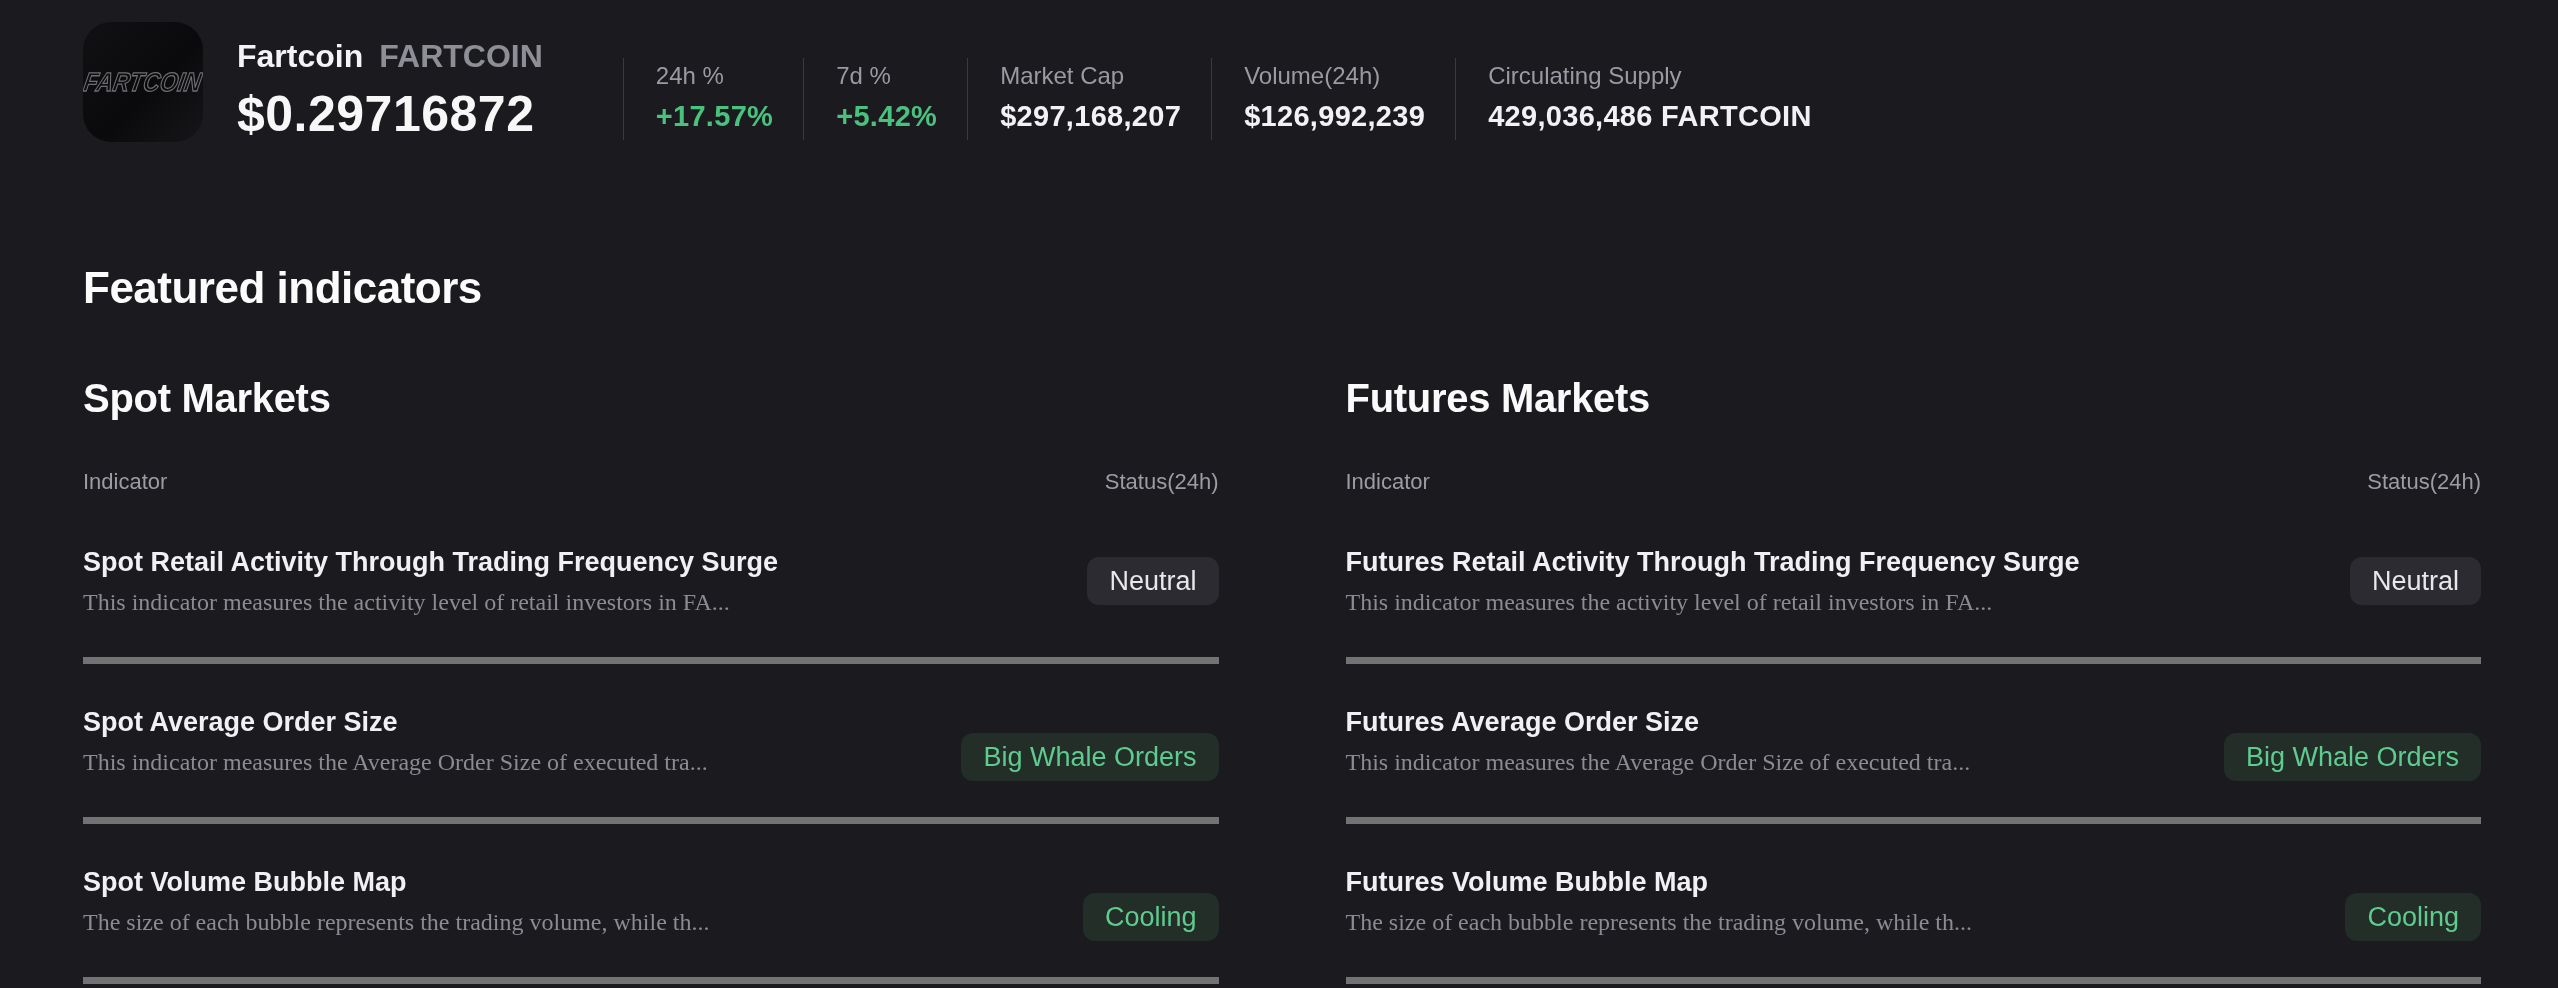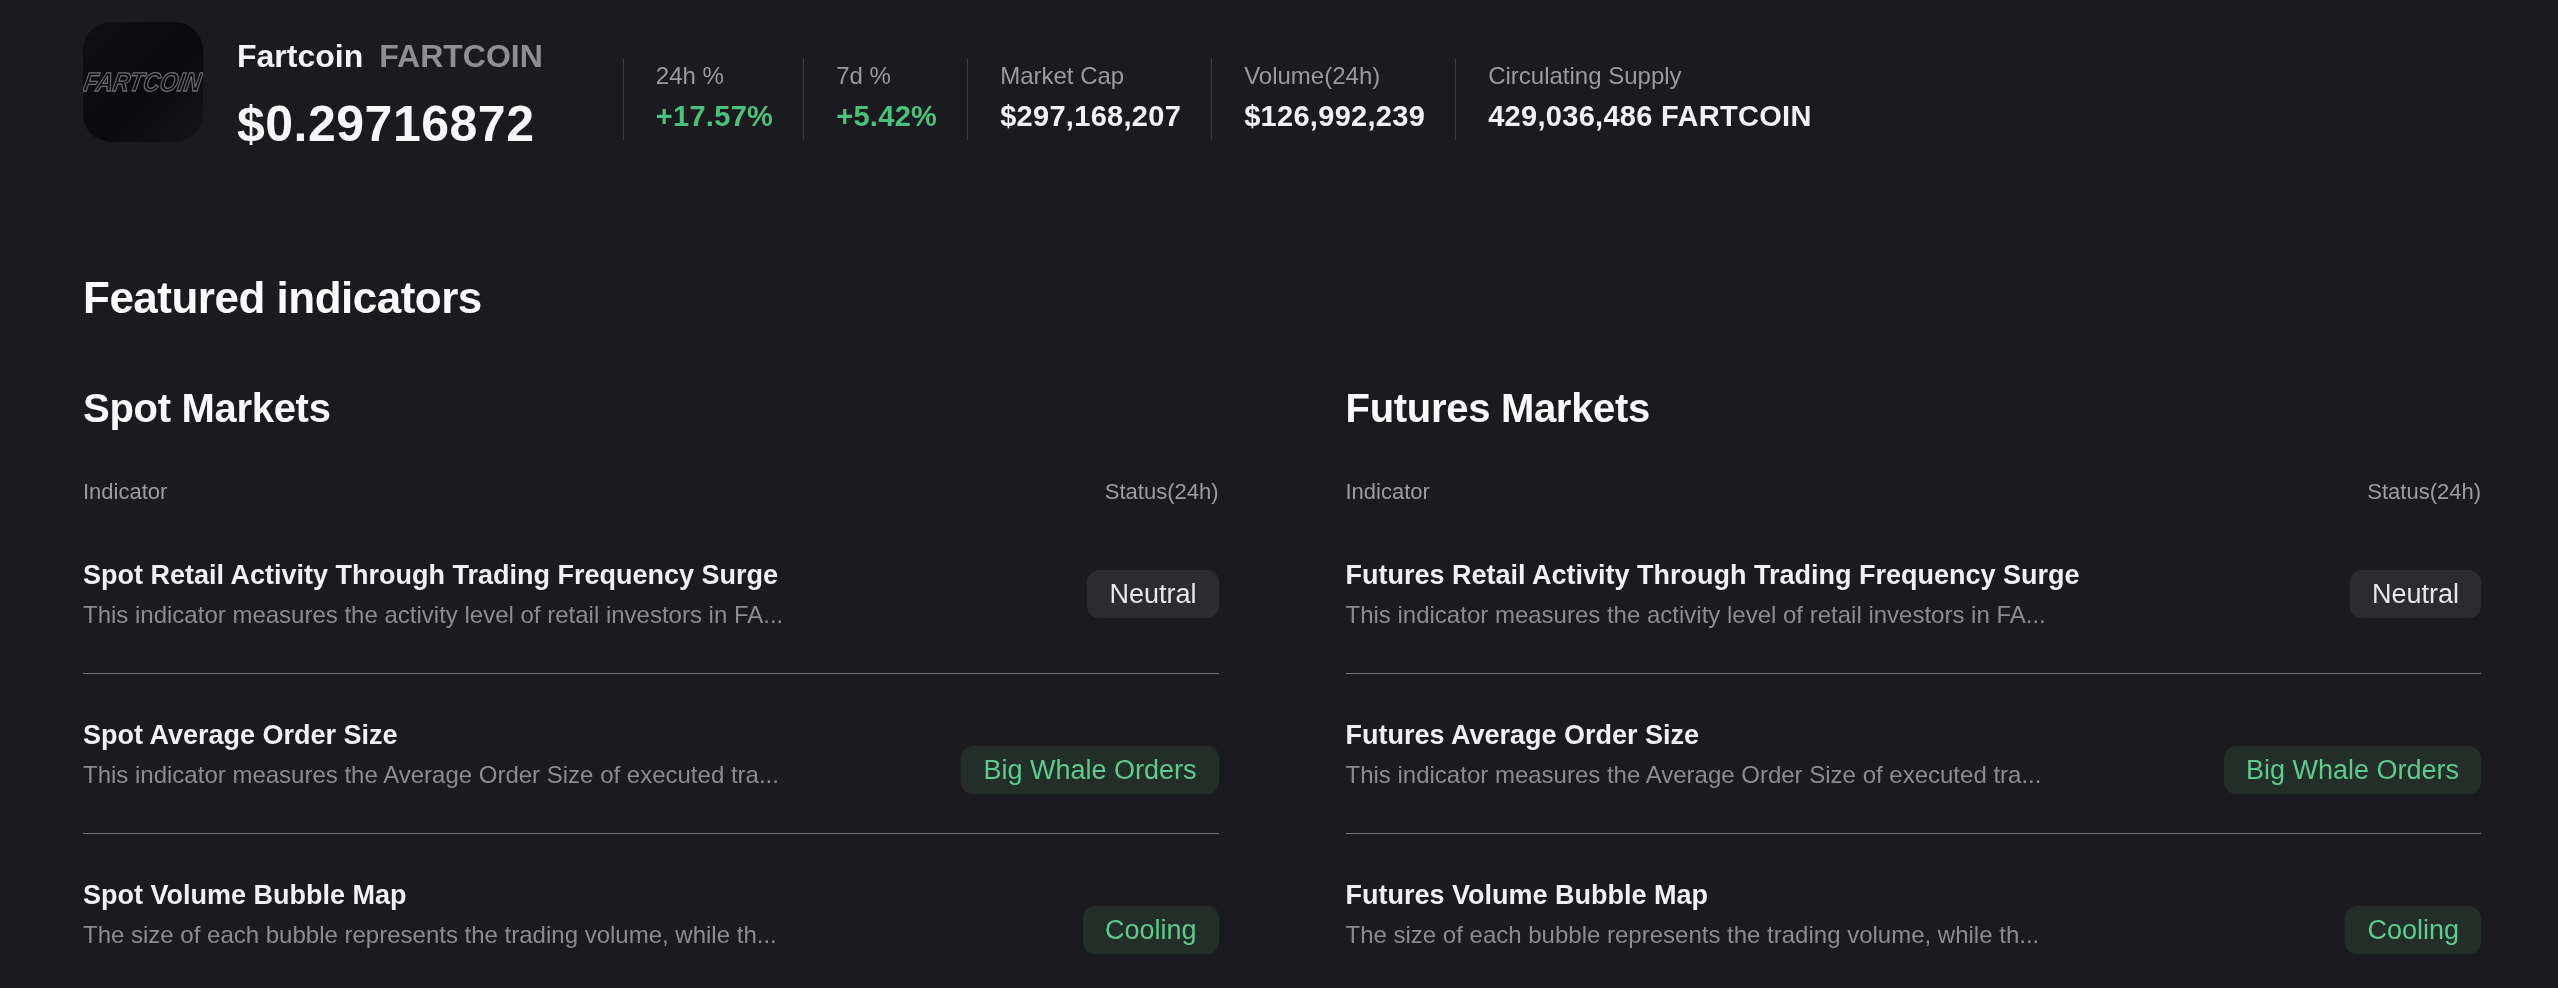--- a/index.html
+++ b/index.html
@@ -33,21 +33,21 @@
     transform: skewX(-10deg) scaleY(1.15);
     color: transparent;
     -webkit-text-stroke: 1.1px #86868c;
     opacity: 0.8;
     white-space: nowrap;
   }
   .coin-meta { margin-left: 34px; }
   .coin-name-row { display: flex; align-items: baseline; gap: 16px; margin-top: 14px; }
   .coin-name { font-size: 32px; font-weight: 600; color: #f4f4f6; line-height: 1.3; }
   .coin-symbol { font-size: 32px; font-weight: 600; color: #8e8e96; line-height: 1.3; }
-  .coin-price { margin-top: 18px; font-size: 50px; font-weight: 700; color: #f7f7f8; line-height: 1.15; letter-spacing: 0.5px; }
+  .coin-price { margin-top: 8px; font-size: 50px; font-weight: 700; color: #f7f7f8; line-height: 1.15; letter-spacing: 0.5px; }
 
   .coin-stats { display: flex; margin-left: 80px; margin-top: 36px; gap: 30px; align-items: center; }
   .stat {
     border-left: 1px solid #3a3a41;
     padding-left: 32px;
     padding-top: 3px;
     padding-bottom: 6px;
   }
   .stat-label { font-size: 24px; color: #9a9aa2; line-height: 30px; white-space: nowrap; }
   .stat-value { margin-top: 7px; font-size: 29px; font-weight: 600; color: #f2f2f4; line-height: 36px; white-space: nowrap; letter-spacing: 0.3px; }
@@ -85,37 +85,38 @@
     padding-bottom: 8px;
     height: 36px;
   }
   .table-header span { font-size: 22px; color: #9c9ca4; line-height: 28px; }
 
   .indicator-row {
     height: 160px;
     display: flex;
     align-items: center;
     justify-content: space-between;
-    border-bottom: 1px solid #737373;
+    border-bottom: 7px solid #737373;
     cursor: pointer;
   }
   .row-text { min-width: 0; padding-right: 24px; }
   .row-title {
     font-size: 27px;
     font-weight: 600;
     color: #f1f1f3;
     line-height: 34px;
     white-space: nowrap;
   }
   .row-desc {
     margin-top: 8px;
     font-size: 24px;
     color: #8b8b93;
     line-height: 30px;
     white-space: nowrap;
+    font-family: Liberation Serif, serif;
   }
   .badge {
     flex: 0 0 auto;
     font-size: 27px;
     line-height: 30px;
     padding: 9px 22px;
     border-radius: 12px;
     white-space: nowrap;
   }
   .badge--neutral { background: #2b2b31; color: #e8e8ea; }

